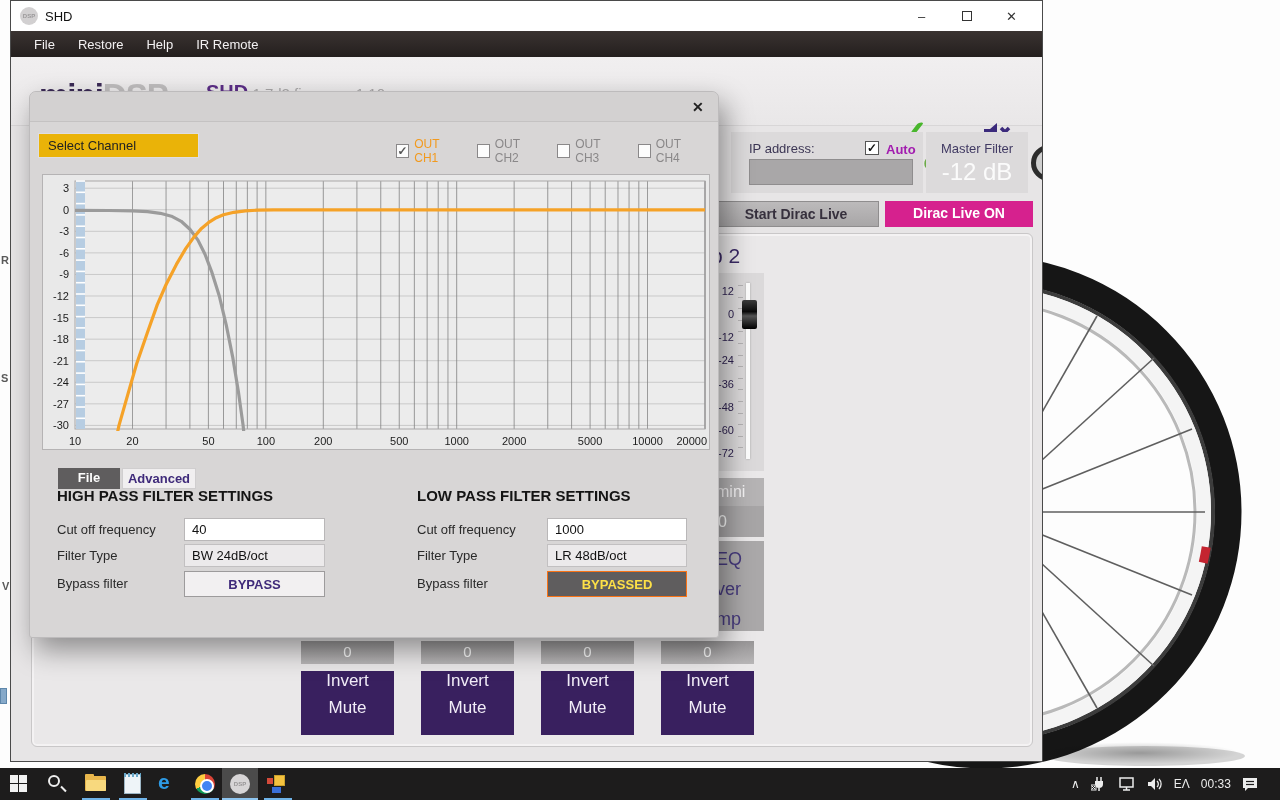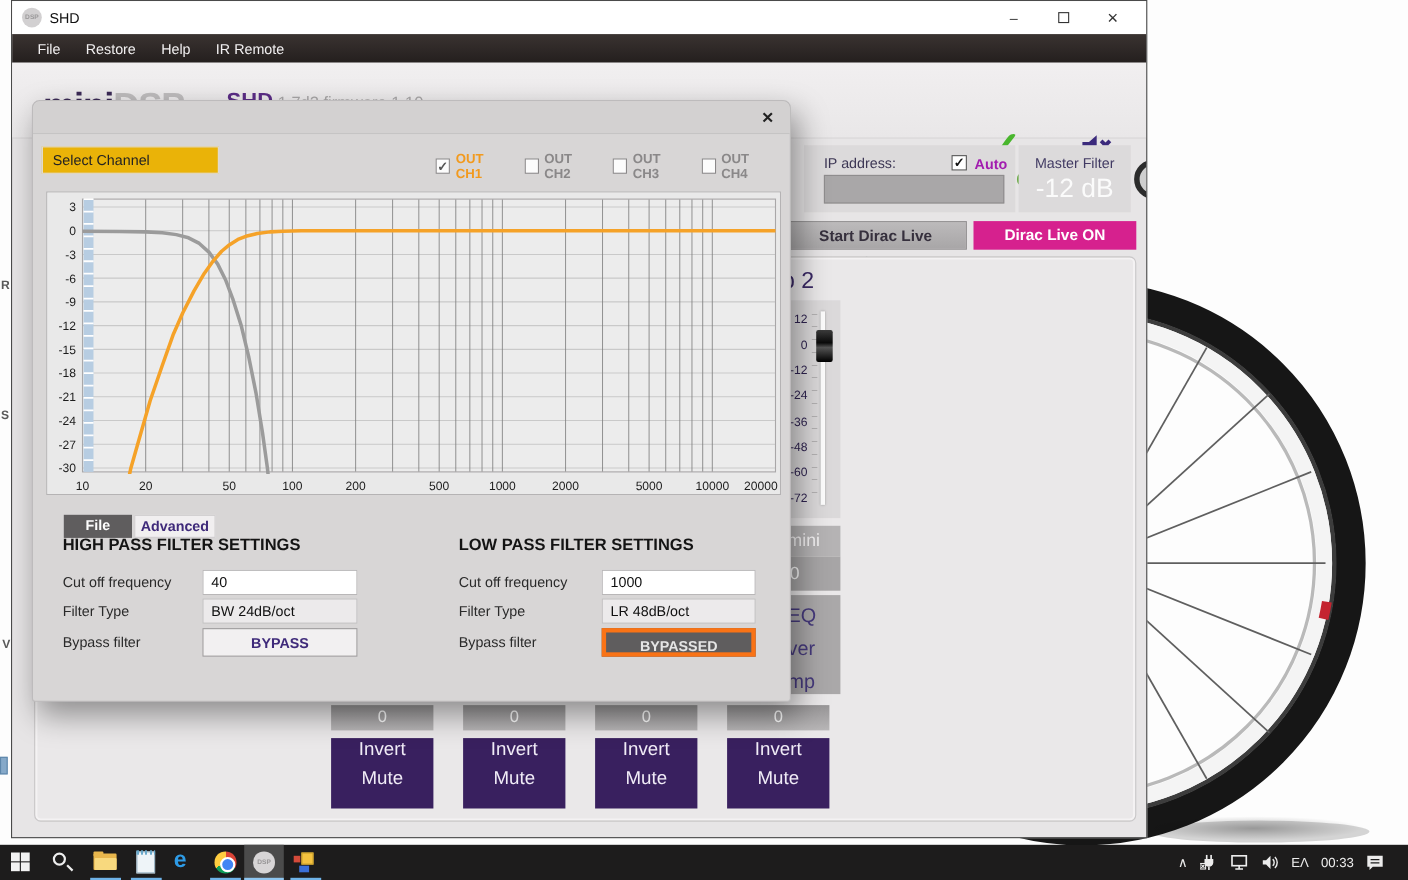--- a/index.html
+++ b/index.html
@@ -74,38 +74,38 @@
   .strip-im div { font-size:17px; margin-top:7px; }
 
   
   #dialog { left:18px; top:90px; width:690px; height:547px; background:#d8d6d6; border:1px solid #bdbbbc; border-radius:7px 7px 3px 3px; box-shadow:6px 12px 28px rgba(0,0,0,.4); }
   #dialog-titlebar { left:0; top:0; width:100%; height:30px; background:#d3d1d1; border-bottom:1px solid #c4c2c2; border-radius:7px 7px 0 0; }
   #dialog-title { width:100%; text-align:center; top:7px; font-size:15px; color:#2a2a2a; left:0; }
   #dialog-close { left:662px; top:7px; font-size:14px; font-weight:bold; color:#222; }
   #select-channel-btn { left:8px; top:41px; width:161px; height:25px; background:#eab308; border:1px solid #e0dedf; font-size:13px; color:#222; line-height:24px; padding-left:9px; }
   #chan-row { left:366px; top:45px; display:flex; align-items:center; }
   .chk { width:14px; height:14px; background:#fcfcfc; border:1px solid #8a8889; font-size:12px; line-height:13px; text-align:center; color:#555; font-weight:bold; margin-right:5px; }
-  .chan-label { font-size:12px; font-weight:bold; color:#8a8889; margin-right:13px; }
+  .chan-label { font-size:12px; font-weight:normal; color:#8a8889; margin-right:13px; }
   .chan-label.on { color:#f29a1e; }
 
   #graph-box { left:12px; top:82px; width:668px; height:276px; background:#e9e9e9; border:1px solid #b5b3b4; }
 
   .tab { top:376px; height:21px; font-size:13px; font-weight:bold; text-align:center; line-height:20px; }
   #tab-basic { left:28px; width:62px; background:#5f5d5e; color:#fdfdfd; }
   #tab-advanced { left:92px; width:74px; background:#f1eff0; color:#3f2a7a; border:1px solid #d0cecf; }
 
   .settings-head { top:395px; font-size:15px; font-weight:bold; color:#141414; }
   #hp-head { left:27px; } #lp-head { left:387px; }
   .row-label { font-size:13px; color:#2a2a2a; }
   .field { height:23px; font-size:13px; color:#111; line-height:22px; padding-left:7px; }
   .field.white { background:#fff; border:1px solid #b9b7b8; }
   .field.drop { background:#eceaeb; border:1px solid #c2c0c1; }
   .bypass-btn { height:26px; font-size:13px; font-weight:bold; text-align:center; line-height:25px; }
   .bypass-off { background:#f2f0f1; border:1px solid #9d9b9c; color:#3f2a7a; }
-  .bypass-on { background:#5f5d5e; border:4px solid #f97316; color:#e5e5e5; }
+  .bypass-on { background:#5f5d5e; border:1px solid #f97316; color:#fde047; }
 
   
   #taskbar { left:0; top:768px; width:1280px; height:32px; background:#1d1c1c; }
   #start-btn { left:10px; top:7px; width:18px; height:18px; display:grid; grid-template-columns:8px 8px; grid-template-rows:8px 8px; gap:1px; }
   #start-btn i { background:#f2f2f2; }
   #search-icon { left:48px; top:7px; width:12px; height:12px; border:2px solid #eee; border-radius:50%; }
   #search-icon::after { content:""; position:absolute; left:10px; top:11px; width:7px; height:2px; background:#eee; transform:rotate(45deg); }
   .tb-icon { top:4px; width:24px; height:24px; }
   #tb-folder { left:84px; }
   #tb-folder .back { position:absolute; left:1px; top:4px; width:21px; height:15px; background:#e8b64c; border-radius:1px; }

